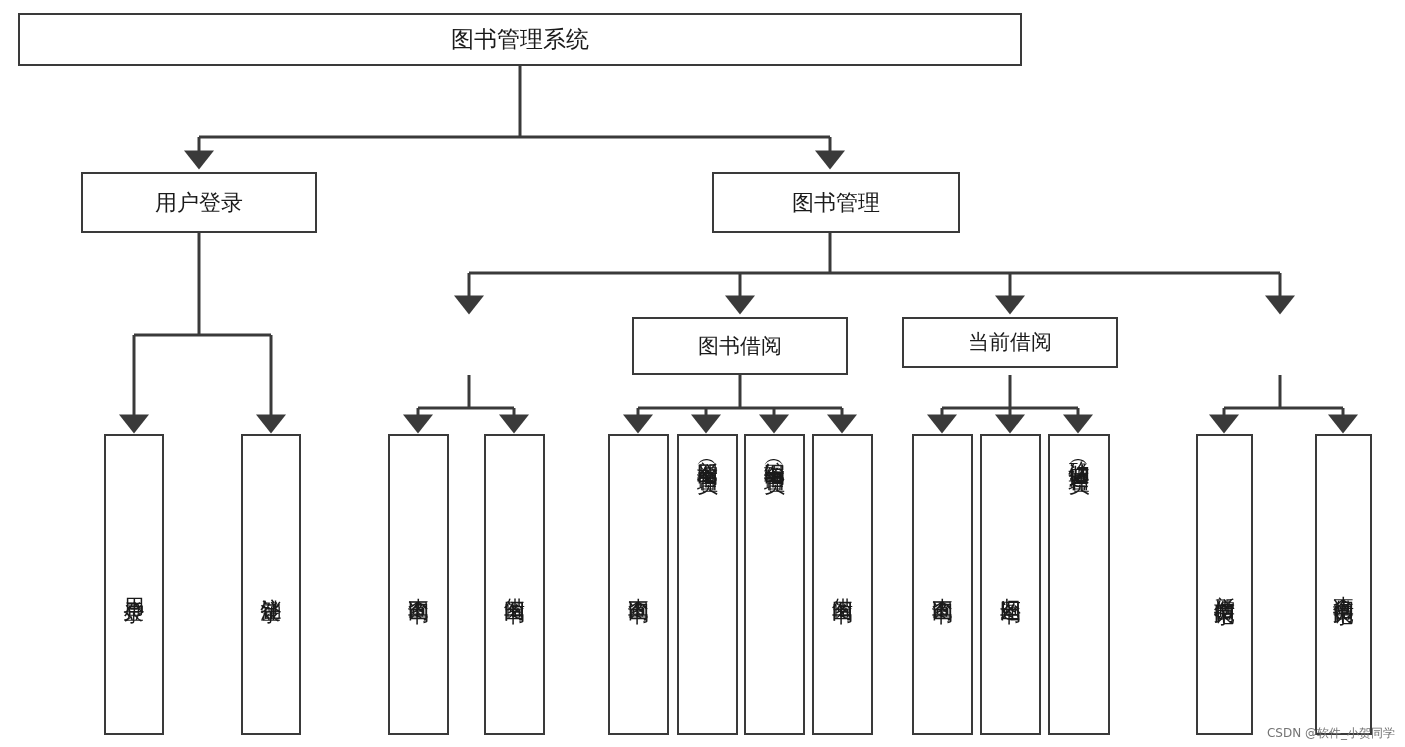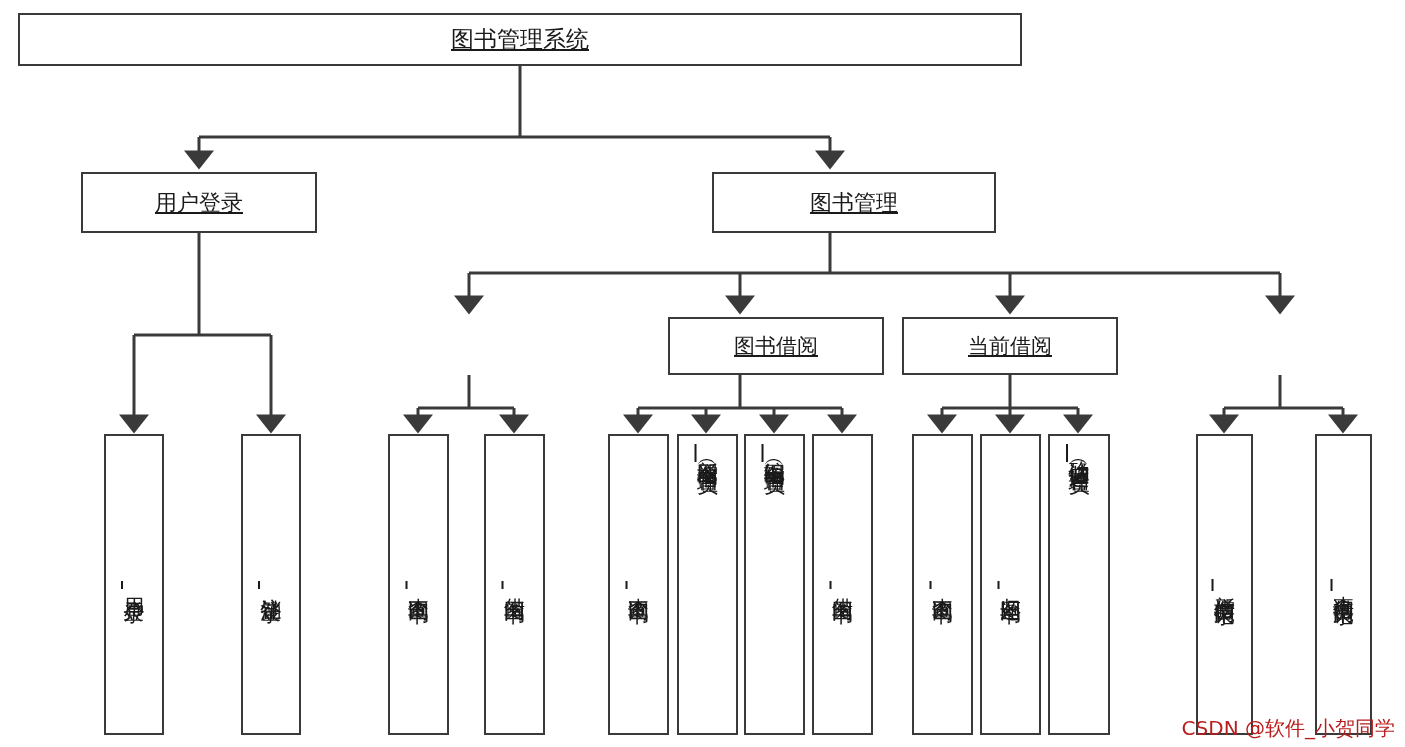--- a/index.html
+++ b/index.html
@@ -33,21 +33,20 @@
     display: flex;
     align-items: center;
     justify-content: center;
     z-index: 2;
   }
   .node-label {
     color: #1a1a1a;
     text-align: center;
     line-height: 1.18;
     white-space: nowrap;
-    text-decoration: underline;
   }
   .node.root .node-label {
     font-size: 23px;
   }
   .node.level2 .node-label {
     font-size: 22px;
   }
   .node.level3 .node-label {
     font-size: 21px;
   }
@@ -65,22 +64,22 @@
     margin: 0 auto;
   }
   .node.leaf.centered {
     align-items: center;
     padding-top: 0;
   }
   .watermark {
     position: absolute;
     right: 10px;
     bottom: 5px;
-    font-size: 20px;
-    color: #b91c1c;
+    font-size: 12px;
+    color: #737373;
     z-index: 5;
     white-space: nowrap;
   }
 </style>
 </head>
 <body>
 
 <div id="diagram-root">
 
   <svg id="connector-layer" viewBox="0 0 1405 747">
@@ -133,28 +132,28 @@
     </g>
   </svg>
 
   <div class="node root" style="left:18px; top:13px; width:1004px; height:53px;">
     <span class="node-label">图书管理系统</span>
   </div>
 
   <div class="node level2" style="left:81px; top:172px; width:236px; height:61px;">
     <span class="node-label">用户登录</span>
   </div>
-  <div class="node level2" style="left:712px; top:172px; width:284px; height:61px;">
+  <div class="node level2" style="left:712px; top:172px; width:248px; height:61px;">
     <span class="node-label">图书管理</span>
   </div>
 
-  <div class="node level3" style="left:632px; top:317px; width:216px; height:58px;margin-left:36px;">
+  <div class="node level3" style="left:632px; top:317px; width:216px; height:58px;">
     <span class="node-label">图书借阅</span>
   </div>
-  <div class="node level3" style="left:902px; top:317px; width:216px; height:58px;">
+  <div class="node level3" style="left:902px; top:317px; width:216px; height:51px;">
     <span class="node-label">当前借阅</span>
   </div>
 
   <div class="node leaf centered" style="left:104px; top:434px; width:60px; height:301px;">
     <span class="node-label">用户登录</span>
   </div>
   <div class="node leaf centered" style="left:241px; top:434px; width:60px; height:301px;">
     <span class="node-label">注销登录</span>
   </div>
 

